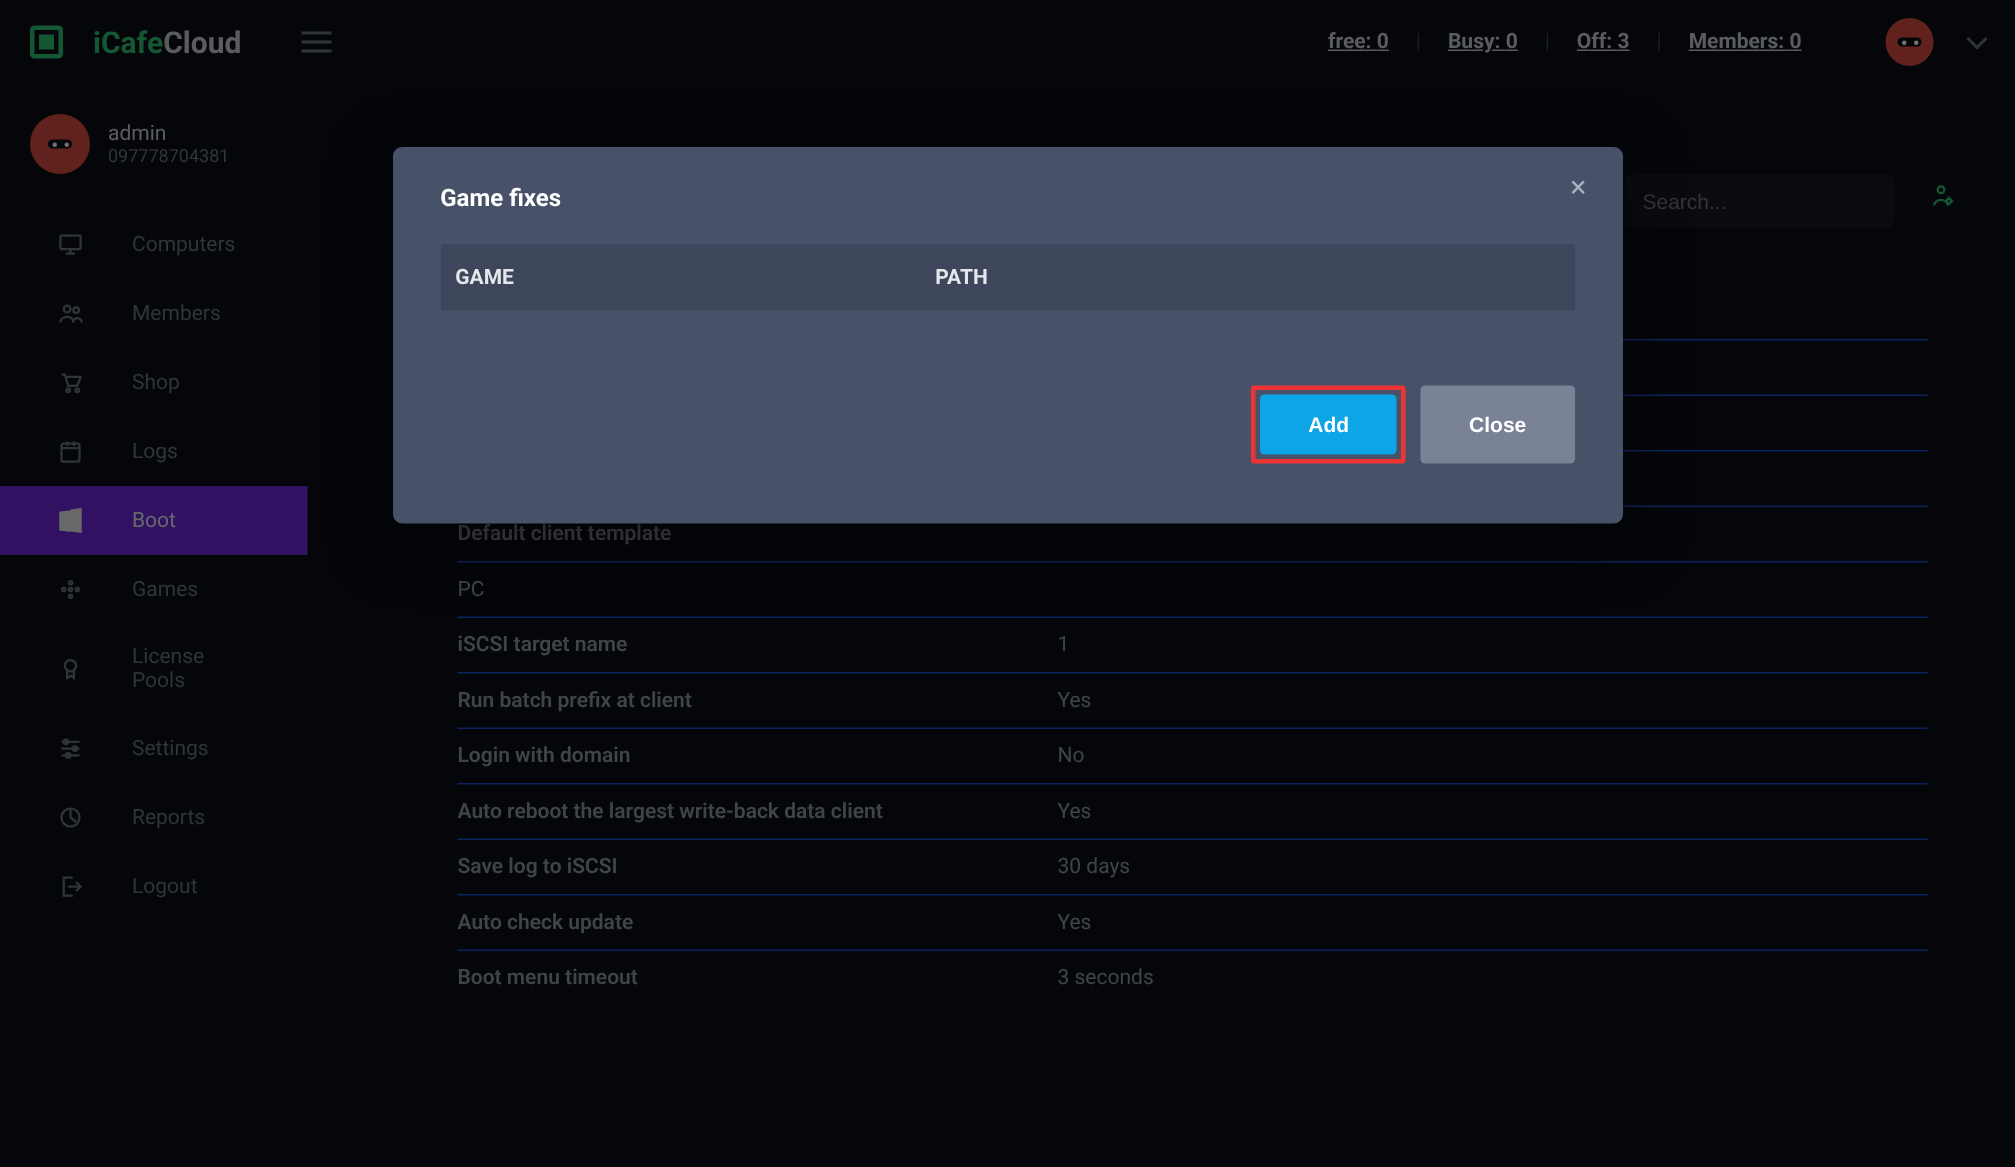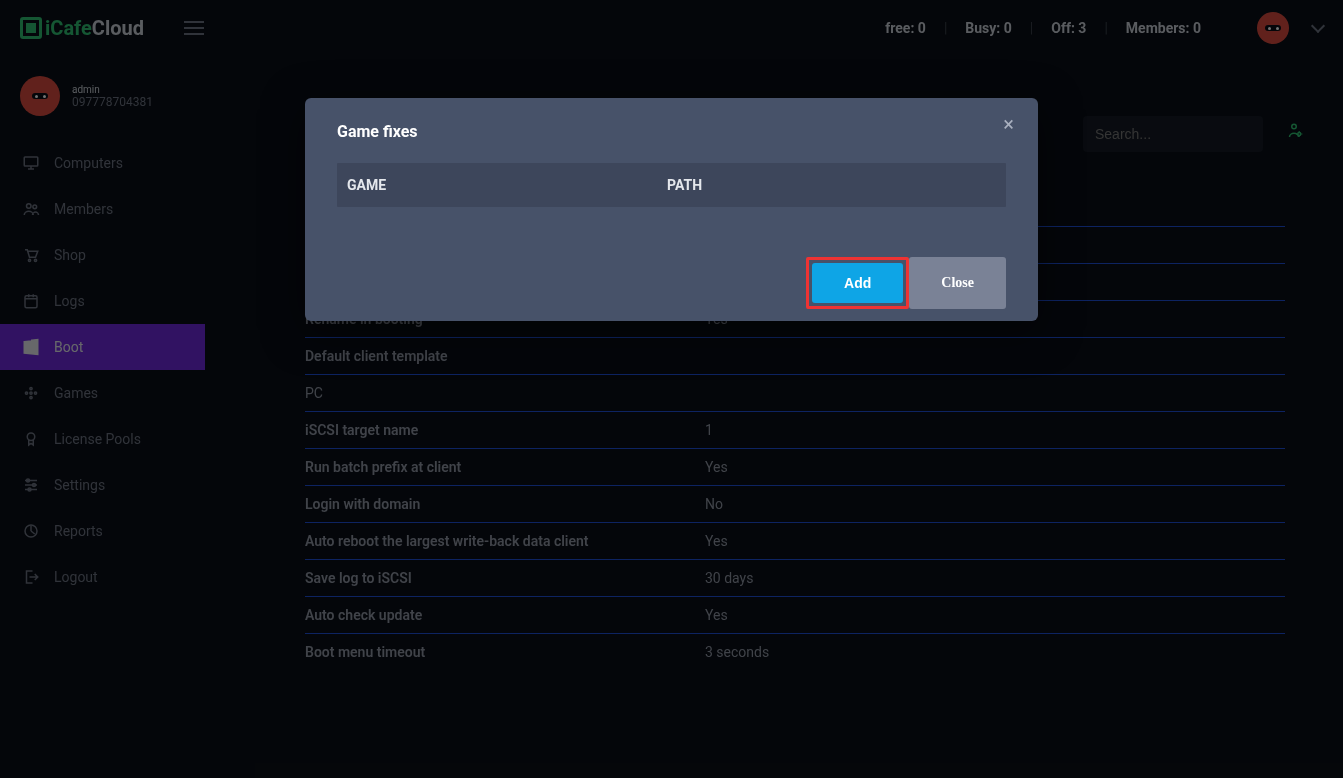--- a/index.html
+++ b/index.html
@@ -12,39 +12,39 @@
   }
 
   
   .topbar {
     position: absolute; left: 0; top: 0; right: 0; height: 56px;
     display: flex; align-items: center;
     padding: 0 20px;
     background: #0a0f17;
   }
   .logo {
-    display: flex; align-items: center; gap: 3px;
+    display: flex; align-items: center; gap: 20px;
     color: #2fbf71; font-weight: 700; font-size: 20px;
   }
   .logo-mark {
     width: 22px; height: 22px; border: 3px solid #2fbf71; border-radius: 3px;
     position: relative;
   }
   .logo-mark::before {
     content:''; position:absolute; inset:3px; background:#2fbf71;
   }
   .logo-text .cloud { color: #c8cdd5; }
   .hamburger {
     margin-left: 40px; display:flex; flex-direction:column; gap:4px; cursor:pointer;
   }
   .hamburger span { width:20px; height:2px; background:#6c7280; }
 
   .topbar-stats {
     margin-left:auto; display:flex; align-items:center; gap:18px;
-    color:#c8cdd5; font-weight:700; font-size:14px;
+    color:#c8cdd5; font-weight:700; font-size:14px;text-decoration:underline;
   }
   .topbar-stats span.sep { color:#3a3f4b; font-weight:400; }
   .avatar {
     width:32px; height:32px; border-radius:50%; background:#d84b3f;
     display:flex; align-items:center; justify-content:center; color:#fff;
   }
   .chev-down {
     width:10px; height:10px; display:inline-block;
     border-right:2px solid #6c7280; border-bottom:2px solid #6c7280;
     transform: rotate(45deg); margin-left:6px; margin-top:-4px;
@@ -52,26 +52,26 @@
 
   
   .sidebar {
     position:absolute; left:0; top:56px; bottom:0; width:205px;
     background:#0a0f17; padding-top:20px;
   }
   .profile {
     display:flex; align-items:center; gap:12px; padding:0 20px 24px;
   }
   .profile .avatar { width:40px; height:40px; }
-  .profile .name { font-size:10px; color:#c8cdd5; }
+  .profile .name { font-size:14px; color:#c8cdd5; }
   .profile .id   { font-size:12px; color:#6c7280;text-align:right; }
 
   .nav-item {
-    display:flex; align-items:center; gap:14px;
-    padding:14px 22px; color:#6c7280; font-size:14px;
+    display:flex; align-items:center; gap:32px;
+    padding:14px 38px; color:#6c7280; font-size:14px;
     cursor:pointer;
   }
   .nav-item.active {
     background:#6d28d9; color:#e4e7ec;
   }
   .nav-icon { width:18px; height:18px; display:flex; align-items:center; justify-content:center; }
   .nav-icon svg { width:18px; height:18px; stroke:#6c7280; fill:none; stroke-width:2; }
   .nav-item.active .nav-icon svg { stroke:#e4e7ec; fill:#e4e7ec; }
 
   
@@ -96,43 +96,43 @@
   .settings-row .val { color:#8f95a3; }
 
   
   .overlay {
     position:absolute; inset:0;
     background:rgba(0,0,0,0.55);
     display:flex; justify-content:center; align-items:flex-start;
     padding-top:98px;
   }
   .modal {
-    width:733px; background:#475269; border-radius:6px;
-    padding:24px 32px 12px; position:relative;
+    width:820px; background:#475269; border-radius:6px;
+    padding:24px 32px 40px; position:relative;
     box-shadow:0 10px 40px rgba(0,0,0,0.5);
   }
   .modal-title { color:#fff; font-weight:700; font-size:16px; margin-bottom:22px; }
   .modal-close {
     position:absolute; right:24px; top:16px; color:#a9b0bf; cursor:pointer;
     font-size:20px; line-height:1;
   }
   .modal-table-header {
     display:flex; background:#3d465b; border-radius:1px;
     padding:14px 10px; font-size:14px; font-weight:700; color:#e4e7ec;
   }
   .modal-table-header .col-game { width:320px; }
   .modal-actions {
-    display:flex; justify-content:flex-end; margin-top:50px;
+    display:flex; justify-content:flex-end; gap:10px; margin-top:50px;
   }
   .btn {
     border:none; border-radius:3px; padding:12px 32px;
     font-size:14px; font-weight:600; cursor:pointer;
   }
   .btn-primary { background:#0ea5e6; color:#fff; }
-  .btn-secondary { background:#7a8296; color:#fff;font-family:Liberation Serif, serif; }
+  .btn-secondary { background:#7a8296; color:#fff; }
   .add-highlight {
     border:3px solid #e33; border-radius:2px; padding:3px;
   }
 
   
   .ninja-face {
     width:16px; height:6px; border-radius:3px; background:#0a0f17;
     display:flex; align-items:center; justify-content:space-around;
   }
   .ninja-face::before, .ninja-face::after {

